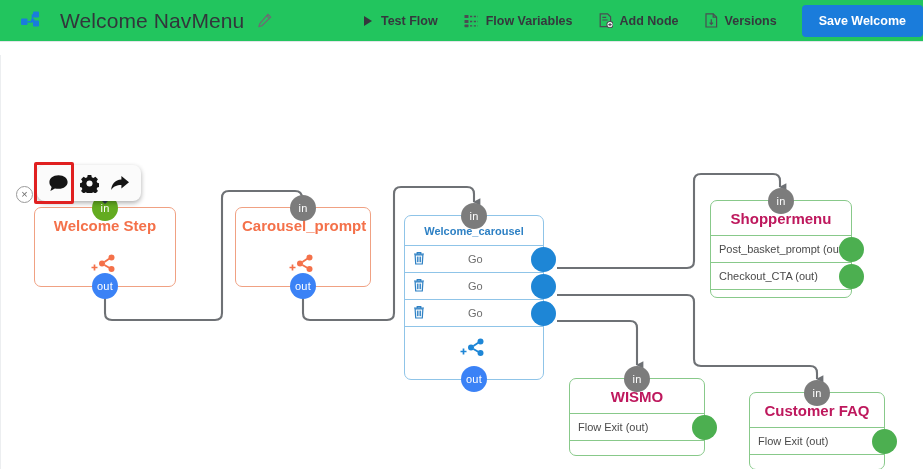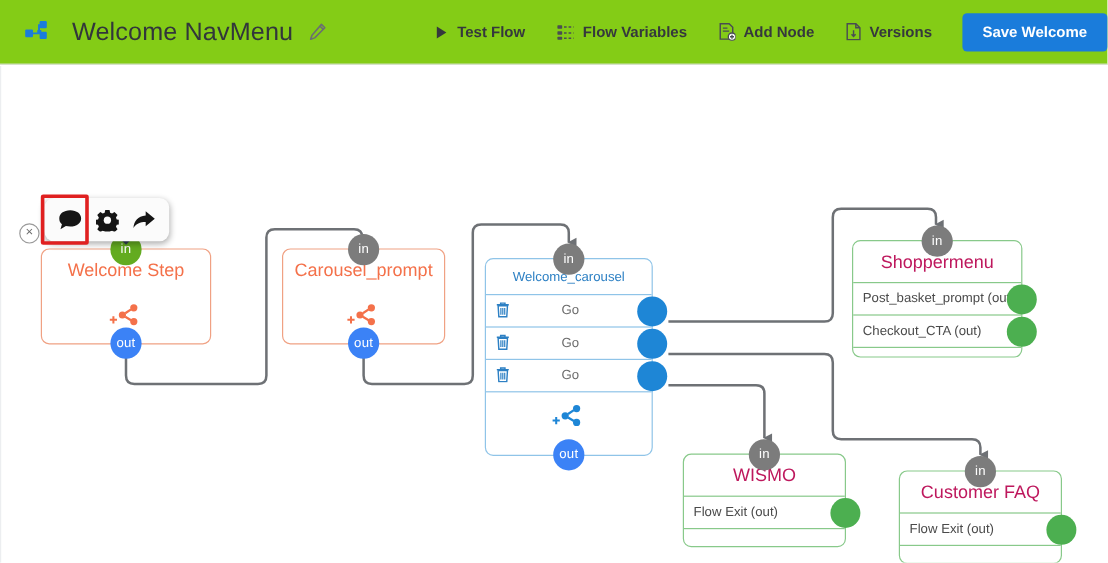--- a/index.html
+++ b/index.html
@@ -7,22 +7,22 @@
     margin: 0; padding: 0;
     width: 923px; height: 469px;
     overflow: hidden;
     background: #ffffff;
     font-family: "Liberation Sans", sans-serif;
   }
   #app { position: relative; width: 923px; height: 469px; background: #fff; }
 
   
   .header {
-    position: absolute; left: 0; top: 0; width: 923px; height: 54px;
-    background: #84cc16;
+    position: absolute; left: 0; top: 0; width: 923px; height: 42px;
+    background: #22c55e;
     border-bottom: 1px solid #e3e5e8;
     display: flex; align-items: center;
   }
   .brand-icon { margin-left: 20px; width: 26px; height: 26px; display:block; }
   .flow-title {
     margin-left: 14px;
     font-size: 21px; color: #32363b; font-weight: 400;
     letter-spacing: .1px; white-space: nowrap;
   }
   .edit-pencil { margin-left: 13px; width: 15px; height: 15px; display:block; cursor:pointer; }
@@ -54,21 +54,21 @@
   .node {
     position: absolute;
     background: #ffffff;
     border: 1px solid #ccc;
     border-radius: 7px;
   }
   .node-title {
     text-align: center;
     font-size: 15px;
     padding: 9px 6px 8px;
-    white-space: nowrap; overflow: hidden;
+    white-space: nowrap; overflow: hidden; font-weight: bold;
   }
   .node.orange { border-color: #f0a183; }
   .node.orange .node-title { color: #f4714a; }
   .node.blue   { border-color: #8fc4e8; }
   .node.blue .node-title { color: #2d80c4; }
   .node.green  { border-color: #88c98a; }
   .node.green .node-title { color: #be185d; }
 
   .row {
     display: flex; align-items: center;

